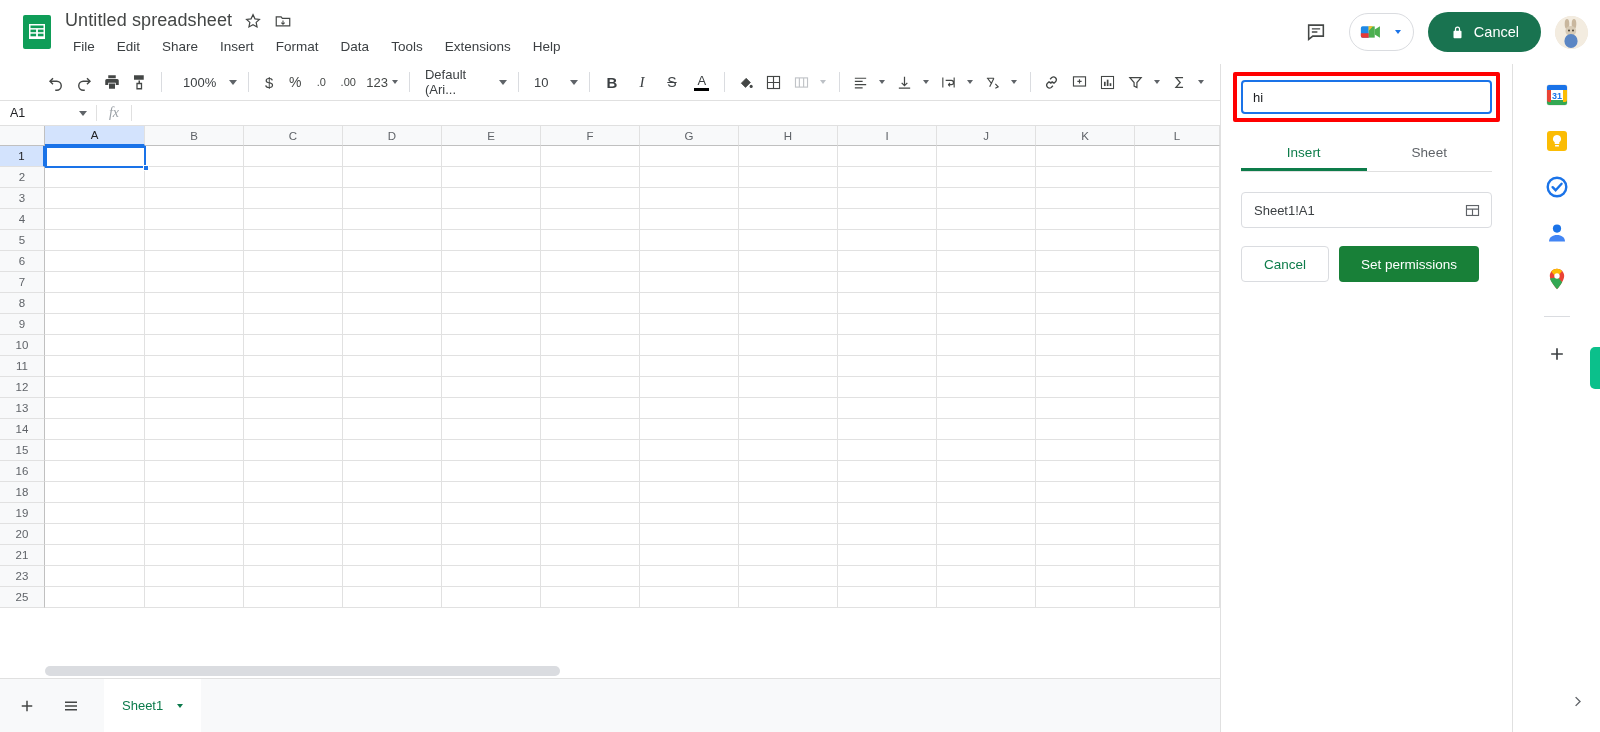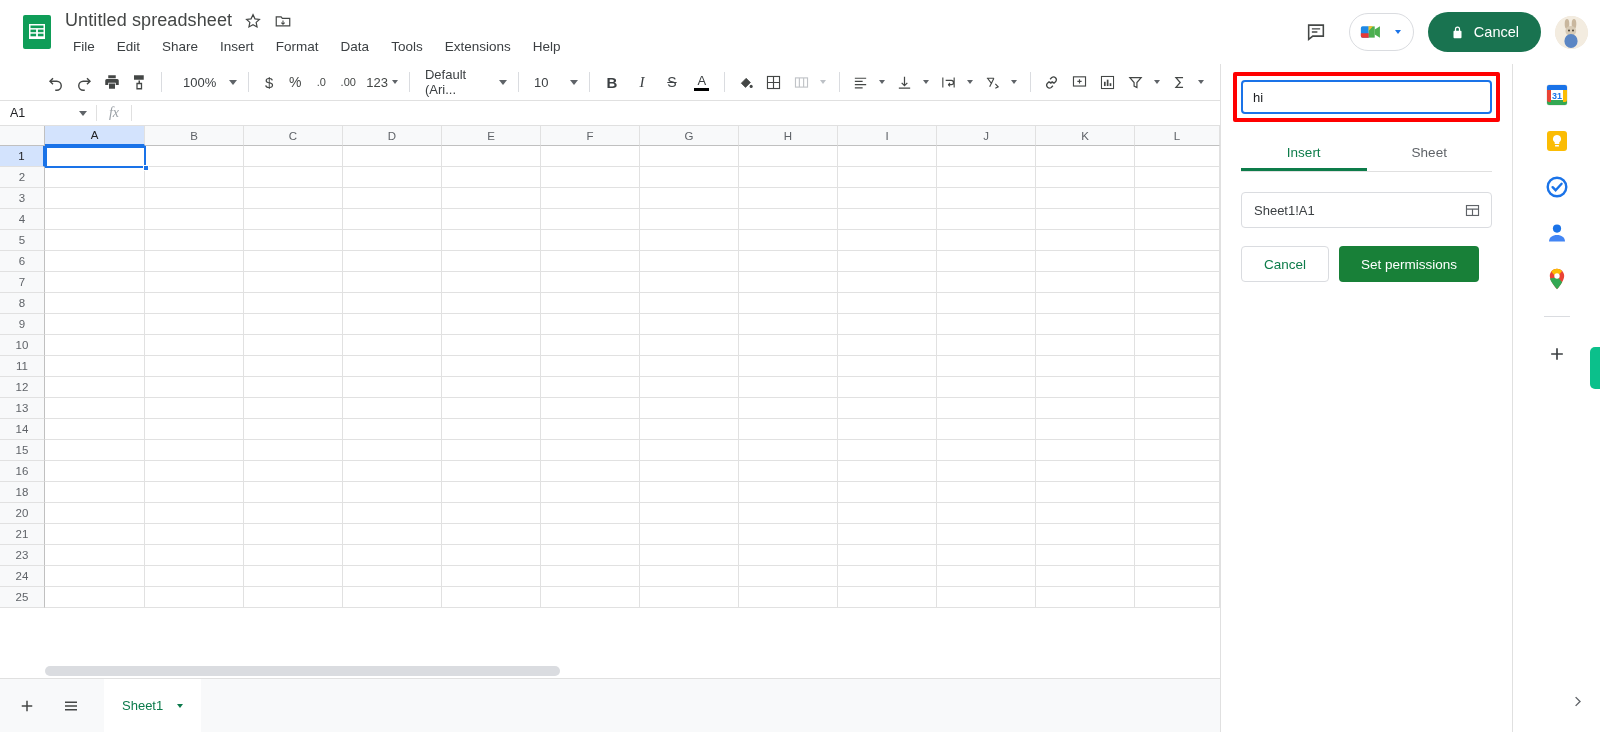--- a/index.html
+++ b/index.html
@@ -673,20 +673,35 @@
           <div class="cell" style="width: 99px;"></div>
           <div class="cell" style="width: 99px;"></div>
           <div class="cell" style="width: 99px;"></div>
           <div class="cell" style="width: 99px;"></div>
           <div class="cell" style="width: 99px;"></div>
           <div class="cell" style="width: 99px;"></div>
           <div class="cell" style="width: 99px;"></div>
           <div class="cell" style="width: 85px;"></div>
         </div>
         <div class="row">
+          <div class="rowhead">19</div>
+          <div class="cell" style="width: 100px;"></div>
+          <div class="cell" style="width: 99px;"></div>
+          <div class="cell" style="width: 99px;"></div>
+          <div class="cell" style="width: 99px;"></div>
+          <div class="cell" style="width: 99px;"></div>
+          <div class="cell" style="width: 99px;"></div>
+          <div class="cell" style="width: 99px;"></div>
+          <div class="cell" style="width: 99px;"></div>
+          <div class="cell" style="width: 99px;"></div>
+          <div class="cell" style="width: 99px;"></div>
+          <div class="cell" style="width: 99px;"></div>
+          <div class="cell" style="width: 85px;"></div>
+        </div>
+        <div class="row">
           <div class="rowhead">20</div>
           <div class="cell" style="width: 100px;"></div>
           <div class="cell" style="width: 99px;"></div>
           <div class="cell" style="width: 99px;"></div>
           <div class="cell" style="width: 99px;"></div>
           <div class="cell" style="width: 99px;"></div>
           <div class="cell" style="width: 99px;"></div>
           <div class="cell" style="width: 99px;"></div>
           <div class="cell" style="width: 99px;"></div>
           <div class="cell" style="width: 99px;"></div>
@@ -704,35 +719,20 @@
           <div class="cell" style="width: 99px;"></div>
           <div class="cell" style="width: 99px;"></div>
           <div class="cell" style="width: 99px;"></div>
           <div class="cell" style="width: 99px;"></div>
           <div class="cell" style="width: 99px;"></div>
           <div class="cell" style="width: 99px;"></div>
           <div class="cell" style="width: 85px;"></div>
         </div>
         <div class="row">
           <div class="rowhead">23</div>
-          <div class="cell" style="width: 100px;"></div>
-          <div class="cell" style="width: 99px;"></div>
-          <div class="cell" style="width: 99px;"></div>
-          <div class="cell" style="width: 99px;"></div>
-          <div class="cell" style="width: 99px;"></div>
-          <div class="cell" style="width: 99px;"></div>
-          <div class="cell" style="width: 99px;"></div>
-          <div class="cell" style="width: 99px;"></div>
-          <div class="cell" style="width: 99px;"></div>
-          <div class="cell" style="width: 99px;"></div>
-          <div class="cell" style="width: 99px;"></div>
-          <div class="cell" style="width: 85px;"></div>
-        </div>
-        <div class="row">
-          <div class="rowhead">24</div>
           <div class="cell" style="width: 100px;"></div>
           <div class="cell" style="width: 99px;"></div>
           <div class="cell" style="width: 99px;"></div>
           <div class="cell" style="width: 99px;"></div>
           <div class="cell" style="width: 99px;"></div>
           <div class="cell" style="width: 99px;"></div>
           <div class="cell" style="width: 99px;"></div>
           <div class="cell" style="width: 99px;"></div>
           <div class="cell" style="width: 99px;"></div>
           <div class="cell" style="width: 99px;"></div>

